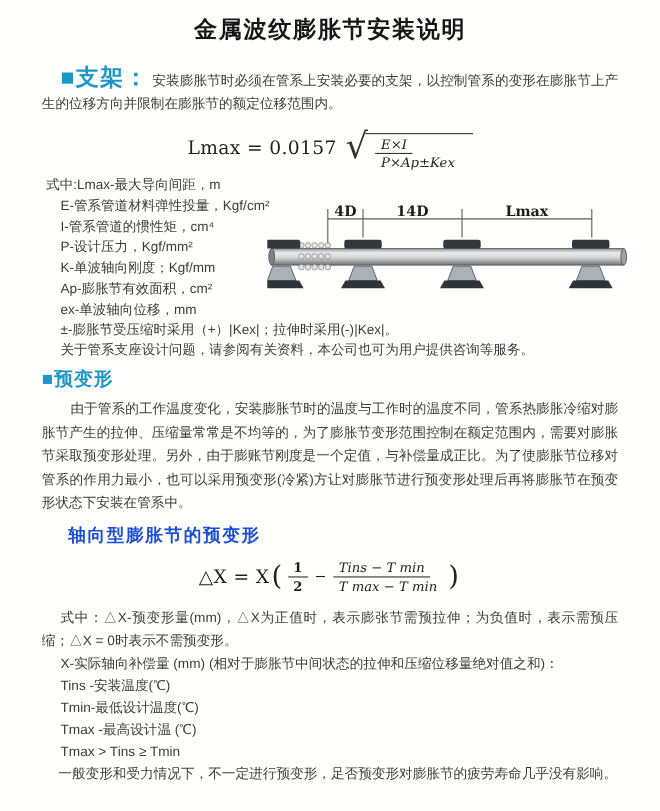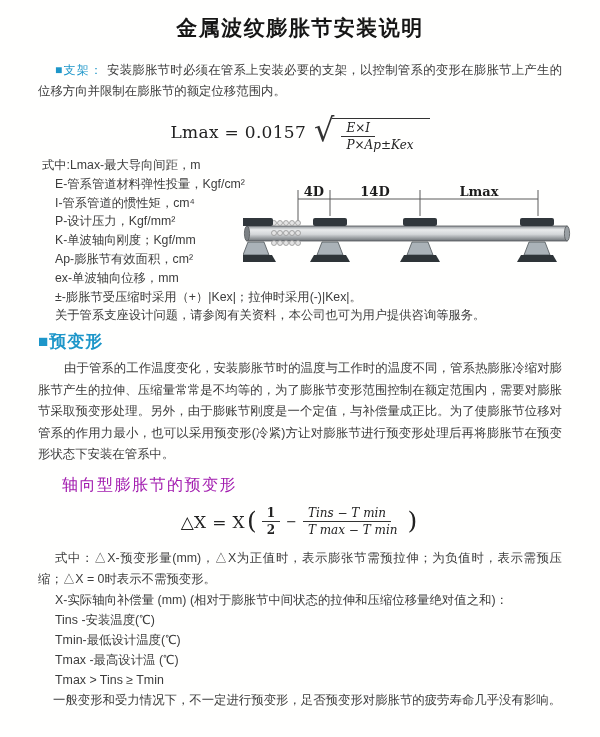--- a/index.html
+++ b/index.html
@@ -11,28 +11,28 @@
   }
   .doc-title {
     margin:0; padding-top:14px;
     text-align:center; font-size:21px; font-weight:bold; color:#161616;
     letter-spacing:1.5px; line-height:27px;
   }
   .body-text { font-size:12.4px; line-height:21px; text-align:justify; }
   .para { margin:0 38px; }
   .indent { text-indent:17px; }
   .inline-heading {
-    color:#1d96c9; font-weight:normal; font-size:12px; letter-spacing:1px;
+    color:#1d96c9; font-weight:bold; font-size:21px; letter-spacing:1px;
   }
   .section-heading {
     margin:6px 0 0 38px; font-size:17px; font-weight:bold;
     color:#1d96c9; letter-spacing:1px; line-height:22px;
   }
   .sub-heading {
-    font-size:16px; font-weight:normal; color:#a21caf; letter-spacing:1.5px; line-height:22px;
+    font-size:16px; font-weight:bold; color:#1d4ed8; letter-spacing:1.5px; line-height:22px;
   }
   .sub-heading.axial { margin:8px 0 0 62px; }
 
   
   .formula-row {
     display:flex; justify-content:center; align-items:center;
     font-family:"DejaVu Serif", serif; color:#222;
   }
   .f-lhs { font-weight:normal; font-size:17px; letter-spacing:0.3px; }
   .frac {

